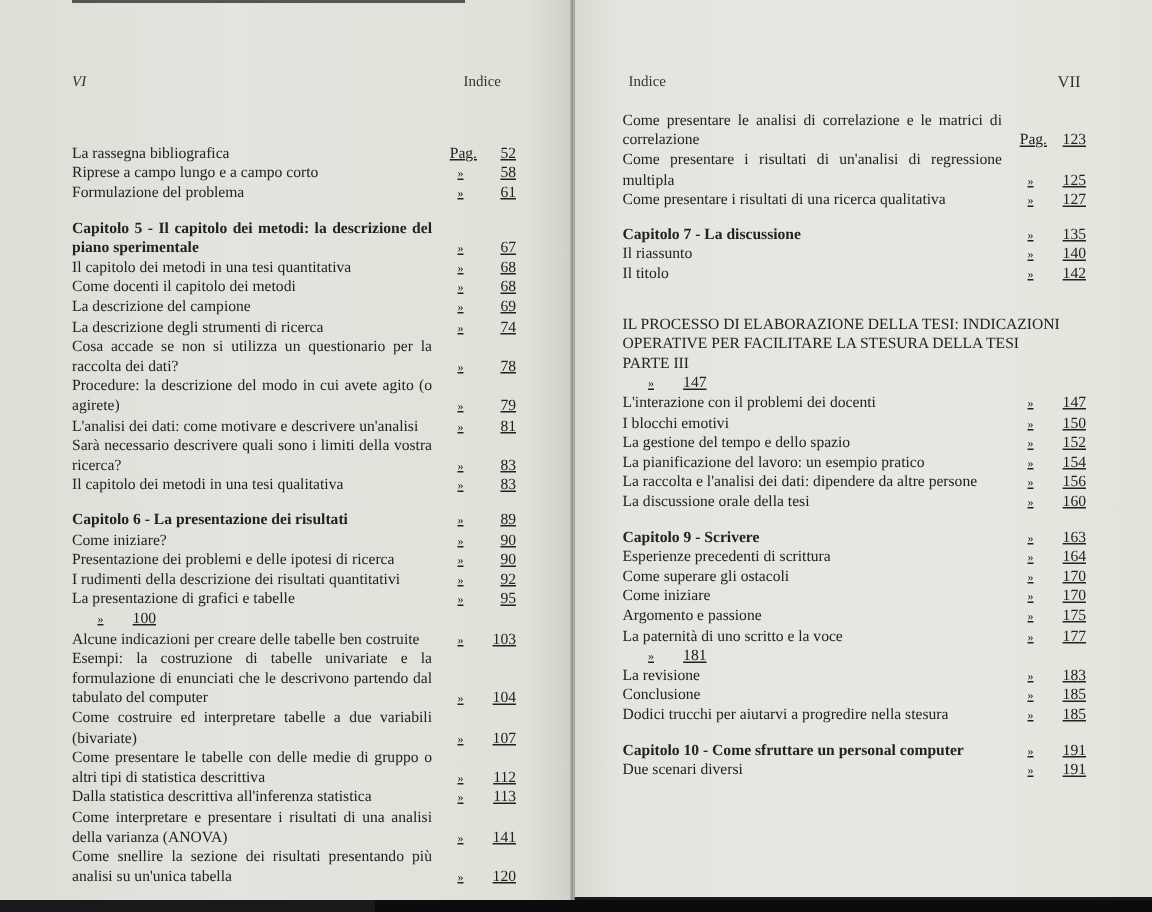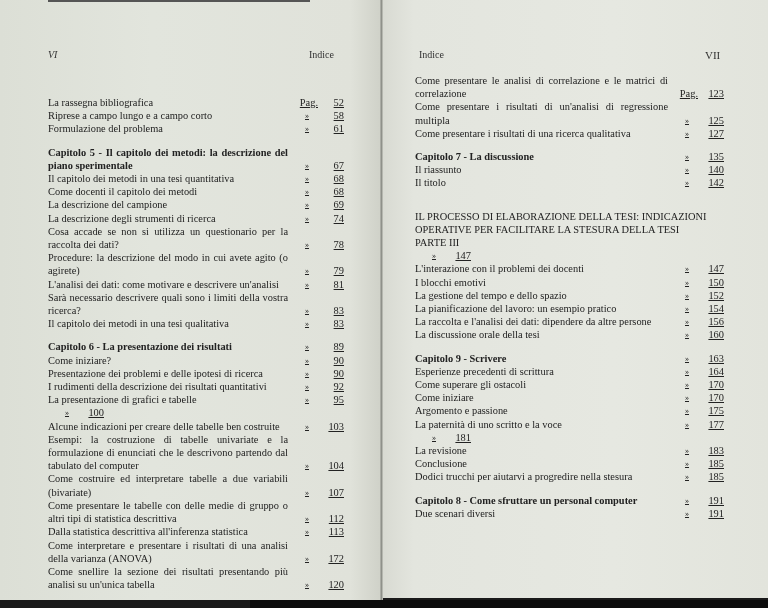--- a/index.html
+++ b/index.html
@@ -227,21 +227,21 @@
         <span class="title">Dalla statistica descrittiva all'inferenza statistica</span>
         <span class="num">
           <span class="mark">»</span>
           <span class="page-n">113</span>
         </span>
       </div>
       <div class="row">
         <span class="title">Come interpretare e presentare i risultati di una analisi della varianza (ANOVA)</span>
         <span class="num">
           <span class="mark">»</span>
-          <span class="page-n">172</span>
+          <span class="page-n">141</span>
         </span>
       </div>
       <div class="row">
         <span class="title">Come snellire la sezione dei risultati presentando più analisi su un'unica tabella</span>
         <span class="num">
           <span class="mark">»</span>
           <span class="page-n">120</span>
         </span>
       </div>
     </div>
@@ -413,21 +413,21 @@
       </div>
       <div class="row">
         <span class="title">Dodici trucchi per aiutarvi a progredire nella stesura</span>
         <span class="num">
           <span class="mark">»</span>
           <span class="page-n">185</span>
         </span>
       </div>
       <div class="gap"></div>
       <div class="row">
-        <span class="title bold">Capitolo 8 - Come sfruttare un personal computer</span>
+        <span class="title bold">Capitolo 10 - Come sfruttare un personal computer</span>
         <span class="num">
           <span class="mark">»</span>
           <span class="page-n">191</span>
         </span>
       </div>
       <div class="row">
         <span class="title">Due scenari diversi</span>
         <span class="num">
           <span class="mark">»</span>
           <span class="page-n">191</span>

